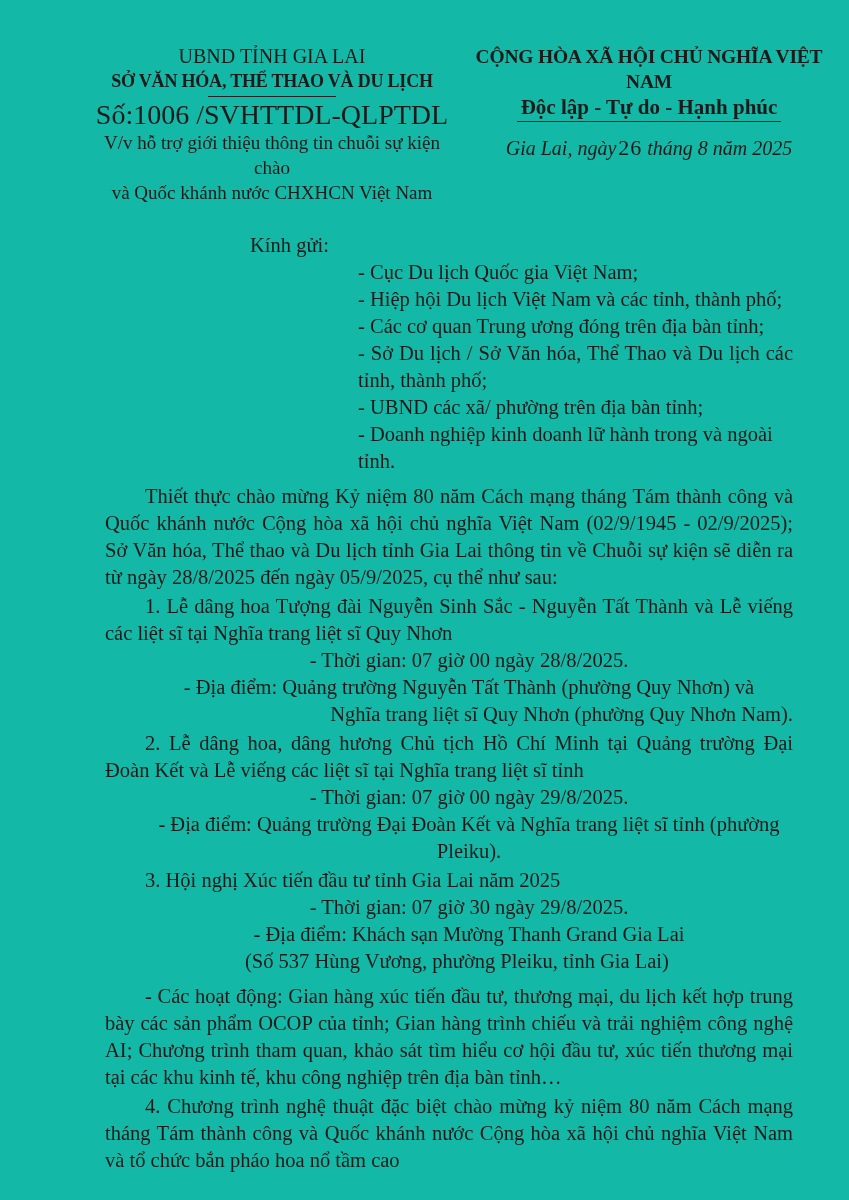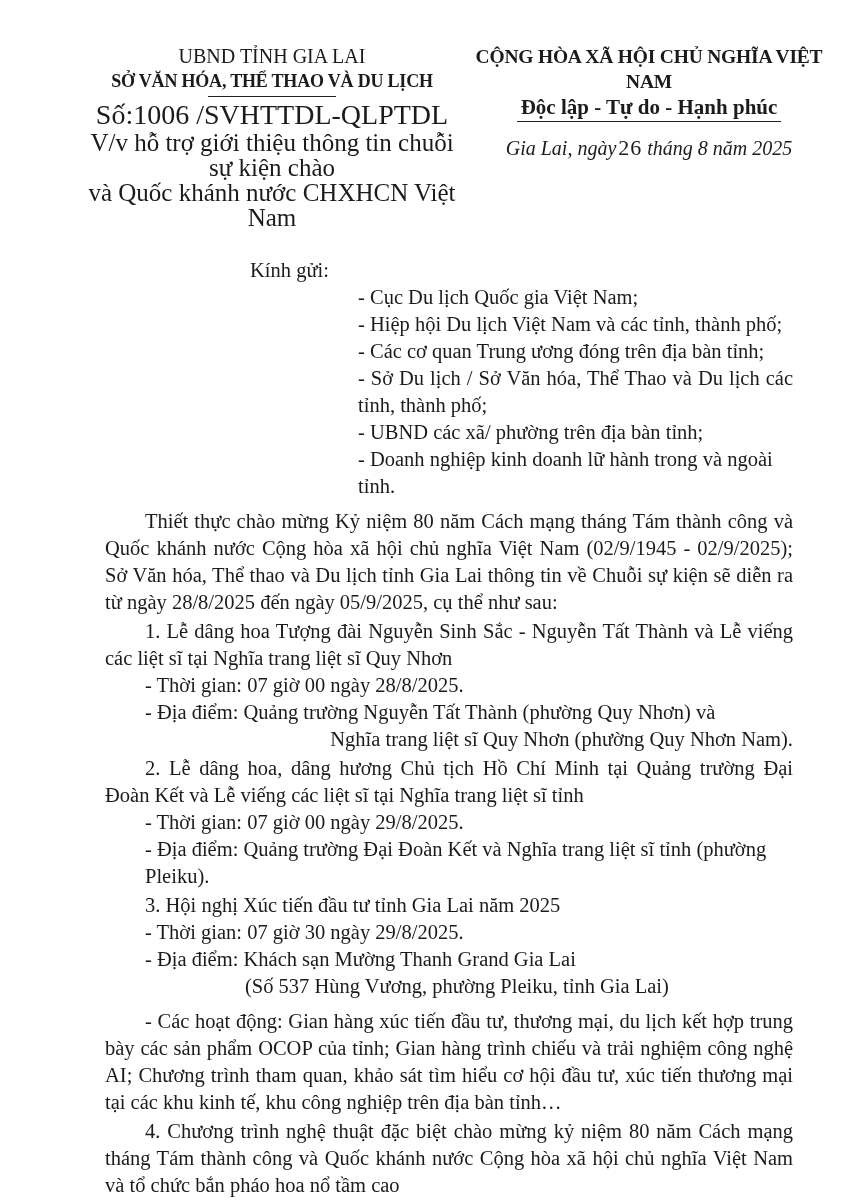--- a/index.html
+++ b/index.html
@@ -1,53 +1,53 @@
 <!DOCTYPE html>
 <html lang="vi"><head>
 <meta charset="utf-8">
 <style>
   html,body{margin:0;padding:0;background:#e8e8e8;}
   .page{
     position:relative;
     width:849px;height:1200px;
     margin:0 auto;
-    background:#ffffff;
+    background:#14b8a6;
     color:#1b1b1b;
     font-family:"Liberation Serif","DejaVu Serif",serif;
     overflow:hidden;
     box-sizing:border-box;
   }
   
   .header{display:flex;align-items:flex-start;padding-top:44px;}
   .header-left{width:368px;margin-left:88px;text-align:center;}
   .header-right{width:382px;margin-left:2px;text-align:center;}
   .org-parent{font-size:20px;line-height:25px;}
   .org-name{font-size:18px;font-weight:bold;line-height:25px;letter-spacing:-0.2px;}
   .org-rule{width:128px;height:0;border-bottom:1.6px solid #222;margin:2px auto 0;}
   .doc-number{font-size:28px;line-height:26px;margin-top:5px;}
-  .subject{font-size:25px;line-height:25px;margin-top:2px;}
+  .subject{font-size:19px;line-height:25px;margin-top:2px;}
   .motto1{font-size:19.5px;font-weight:bold;line-height:25px;letter-spacing:-0.2px;}
   .motto2-wrap{line-height:26px;}
   .motto2{display:inline-block;font-size:21px;font-weight:bold;border-bottom:1.6px solid #222;padding:0 4px 1px;}
   .dateline{font-size:20px;font-style:italic;margin-top:13px;}
   .date-day{font-style:normal;font-size:22px;padding:0 5px 0 2px;letter-spacing:1px;}
   
   .content{
     padding:0 56px 0 105px;
     font-size:20.5px;line-height:27px;
     text-align:justify;
   }
   .kinh-gui{margin-top:27px;margin-left:145px;text-align:left;}
   .recipients{margin-left:253px;line-height:27px;text-align:left;}
   .recipient{margin:0;}
   .recipient.justify{text-align:justify;}
   p{margin:0;}
   .para{text-indent:40px;margin-top:8px;}
   .heading{font-weight:normal;text-indent:40px;text-align:justify;margin-top:2px;}
-  .detail{text-align:left;padding-left:40px;}
+  .detail{text-align:center;padding-left:40px;}
   .detail-deep{text-align:right;padding-left:145px;}
   .detail-deep2{text-align:left;padding-left:140px;}
 </style>
 </head>
 <body>
 
 <div class="page">
 
   <div class="header">
     <div class="header-left">

